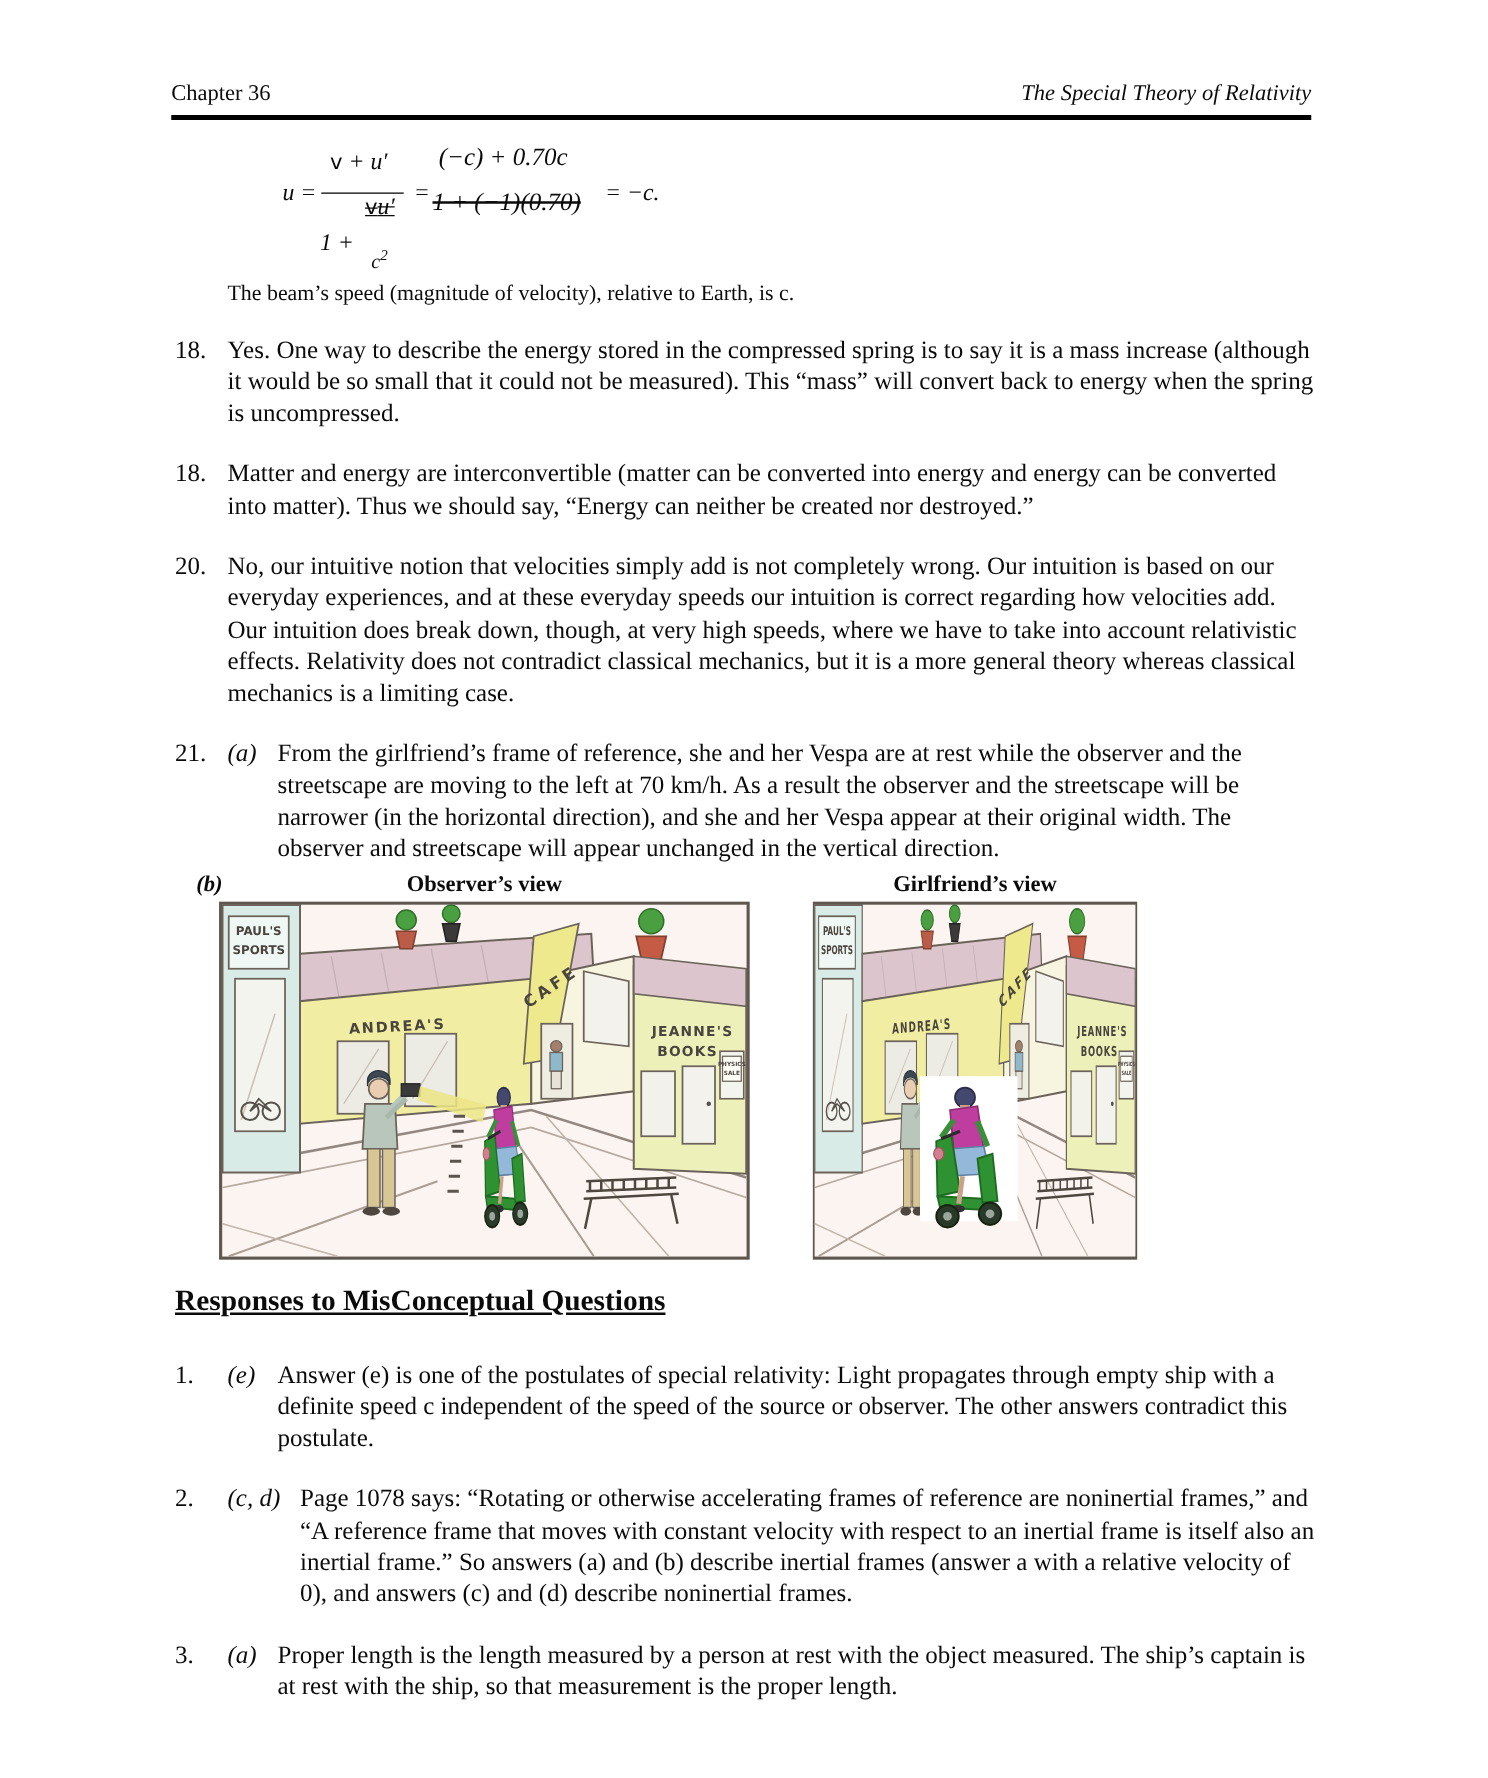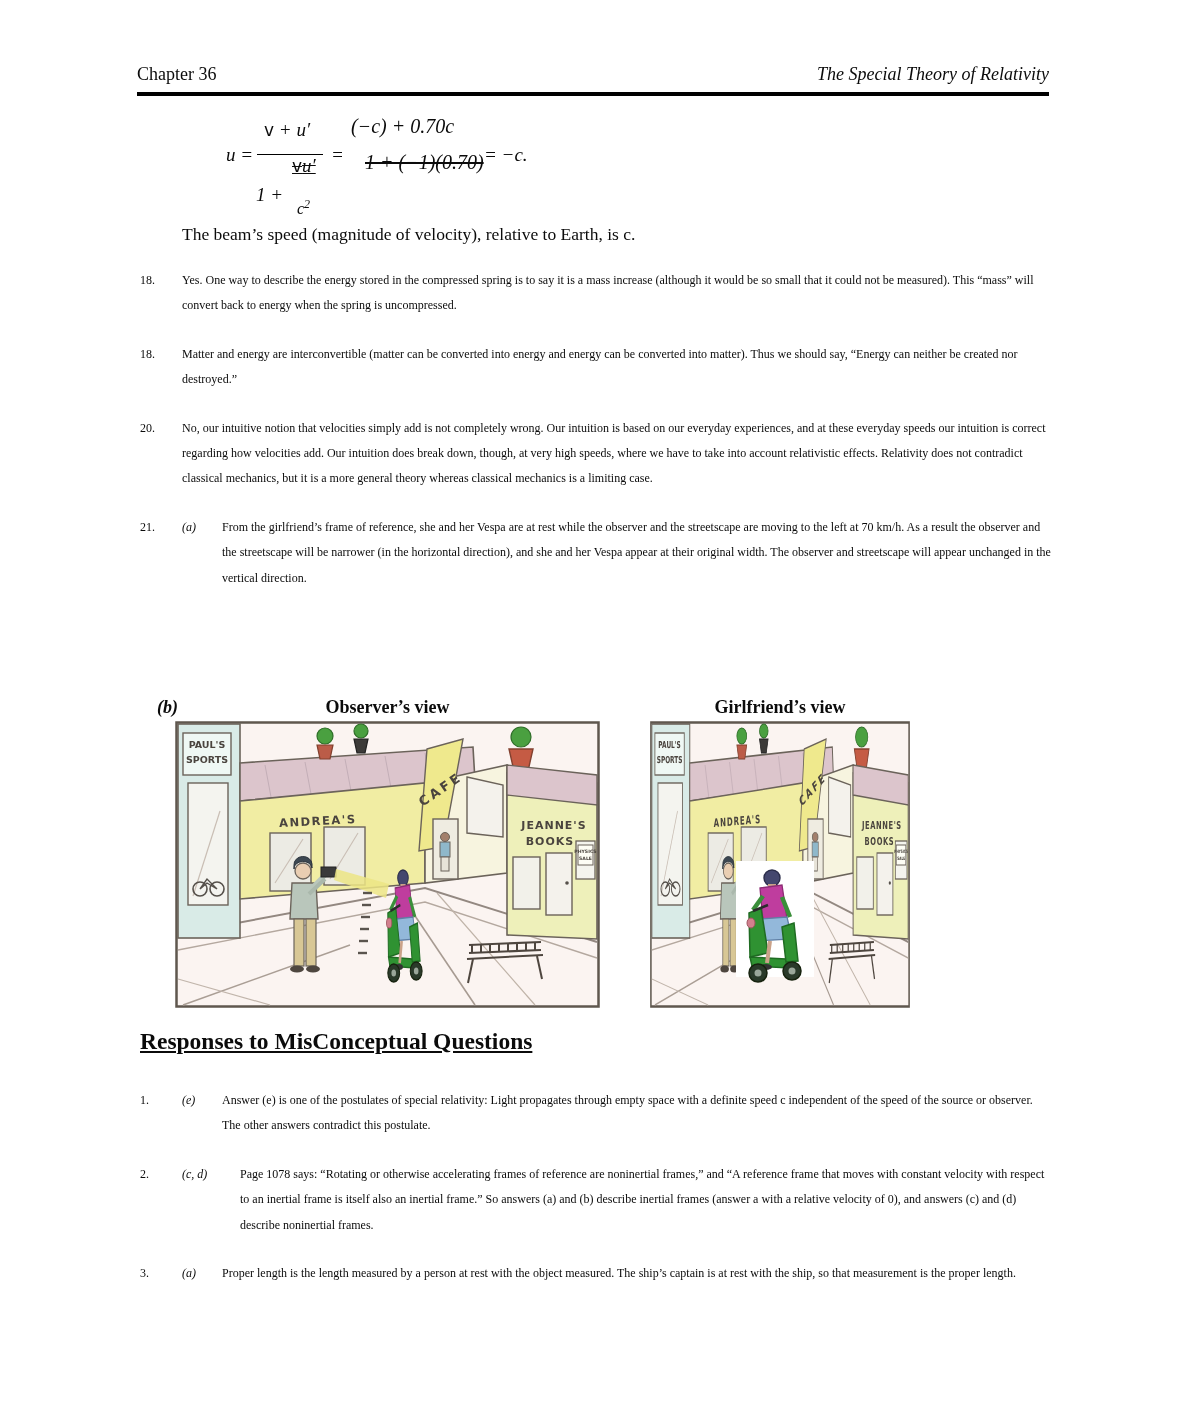--- a/index.html
+++ b/index.html
@@ -17,26 +17,26 @@
          font-size:18px; padding-bottom:7px; border-bottom:4px solid #000; }
   .hdr .right { font-style:italic; }
 
   
   .eqn { position:absolute; left:140px; top:114px; width:560px; height:112px;
          font-size:19px; font-style:italic; }
   .eqn .abs { position:absolute; white-space:nowrap; }
   .eqn .sf { font-style:normal; font-family:"DejaVu Sans",sans-serif; font-size:17px; }
   .eqn .bar { position:absolute; border-top:1.6px solid #000; }
   .eqn .strikeu { text-decoration:line-through underline; }
-  .eqn .strike { text-decoration:line-through;margin-left:19px; }
+  .eqn .strike { text-decoration:line-through; }
   .eqn sup { font-size:12px; }
   .eq-caption { position:absolute; left:182px; top:224px; font-size:17.5px; }
 
   
-  .list { position:absolute; left:140px; width:912px; font-size:12px; line-height:25.4px; }
+  .list { position:absolute; left:140px; width:912px; font-size:20px; line-height:25.4px; }
   .list-a { top:268px; }
   .list-b { top:1088px; }
   .item { display:grid; grid-template-columns:42px 1fr; margin-bottom:23px; }
   .item.tagged { grid-template-columns:42px 40px 1fr; }
   .item.tagged.wide { grid-template-columns:42px 58px 1fr; }
   .item .tag { font-style:italic; }
   .item:last-child { margin-bottom:0; }
 
   
   .fig-caps { position:absolute; left:140px; top:697px; width:912px; height:24px;
@@ -248,21 +248,21 @@
       <use href="#scene-rider" transform="translate(-106,0)"></use>
     </svg>
   </div>
 
   <div class="mis-head">Responses to MisConceptual Questions</div>
 
   <div class="list list-b">
     <div class="item tagged">
       <span class="num">1.</span>
       <span class="tag">(e)</span>
-      <span class="txt">Answer (e) is one of the postulates of special relativity: Light propagates through empty space with a definite speed c independent of the speed of the source or observer.  The other answers contradict this postulate.</span>
+      <span class="txt">Answer (e) is one of the postulates of special relativity: Light propagates through empty ship with a definite speed c independent of the speed of the source or observer.  The other answers contradict this postulate.</span>
     </div>
     <div class="item tagged wide">
       <span class="num">2.</span>
       <span class="tag">(c, d)</span>
       <span class="txt">Page 1078 says: “Rotating or otherwise accelerating frames of reference are noninertial frames,” and “A reference frame that moves with constant velocity with respect to an inertial frame is itself also an inertial frame.”  So answers (a) and (b) describe inertial frames (answer a with a relative velocity of 0), and answers (c) and (d) describe noninertial frames.</span>
     </div>
     <div class="item tagged">
       <span class="num">3.</span>
       <span class="tag">(a)</span>
       <span class="txt">Proper length is the length measured by a person at rest with the object measured.  The ship’s captain is at rest with the ship, so that measurement is the proper length.</span>

